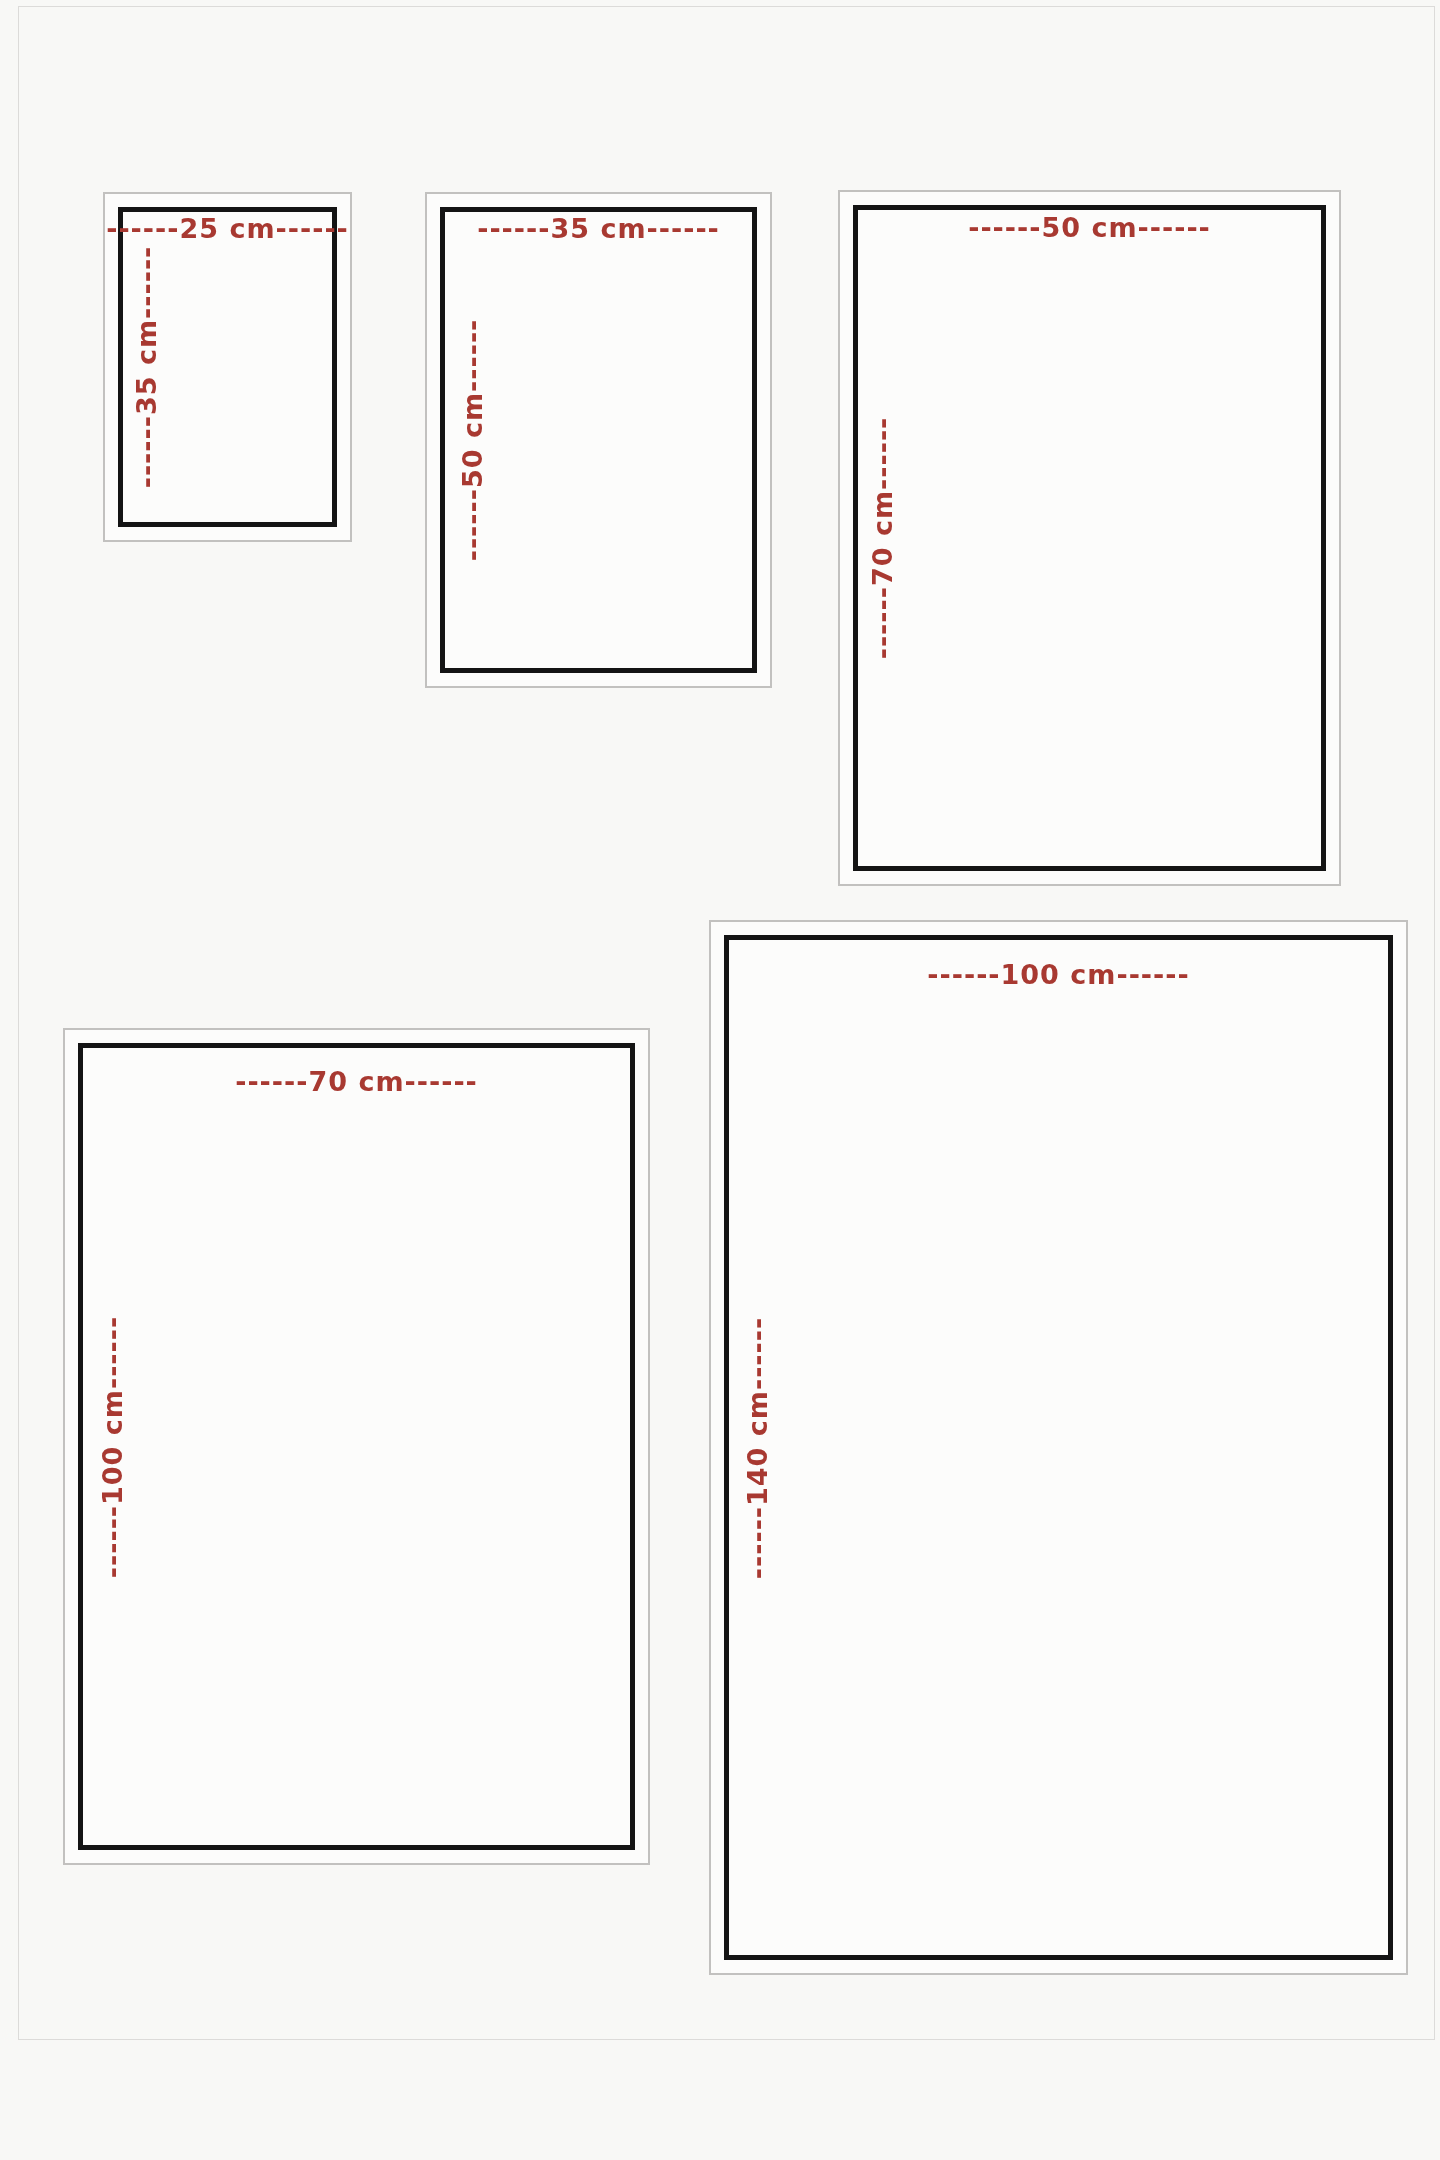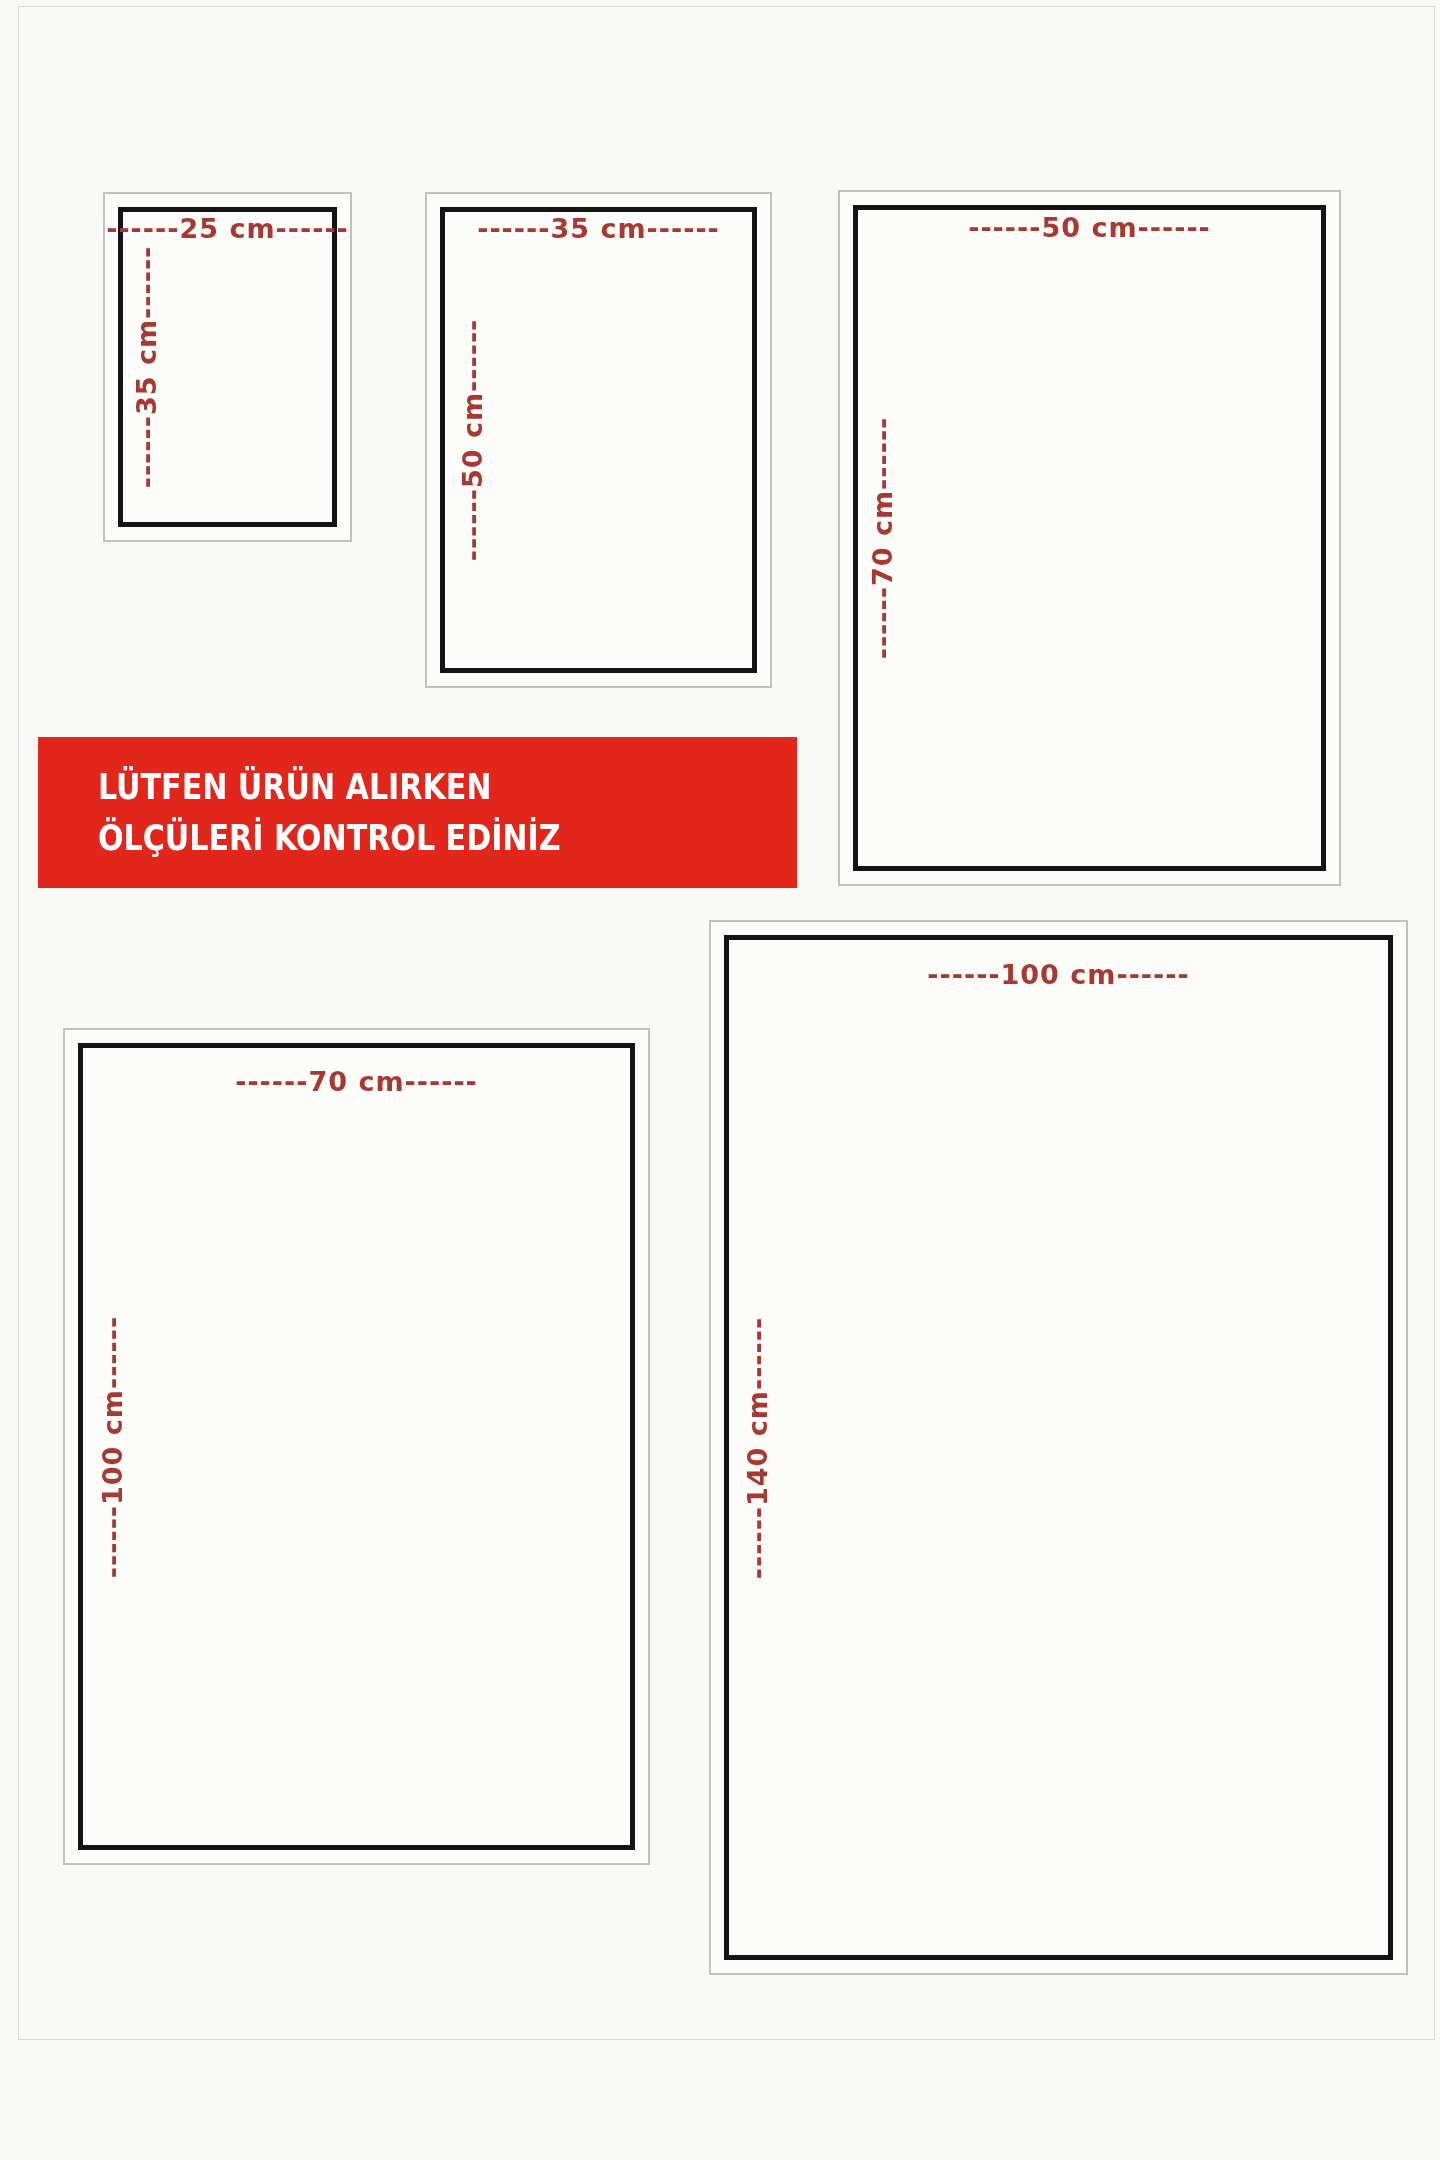--- a/index.html
+++ b/index.html
@@ -106,18 +106,14 @@
   </div>
 
   <div class="size-box" style="left:709px;top:920px;width:699px;height:1055px;">
     <div class="inner-frame"></div>
     <div class="label-top dash-label" style="top:37px;">------100 cm------</div>
     <div class="label-side" style="left:46px;">
       <span class="dash-label">------140 cm------</span>
     </div>
   </div>
 
-  <div class="banner">
-    <div class="banner-line">LÜTFEN ÜRÜN ALIRKEN</div>
-    <div class="banner-line">ÖLÇÜLERİ KONTROL EDİNİZ</div>
-  </div>
 
 </div>
 
 </body></html>

